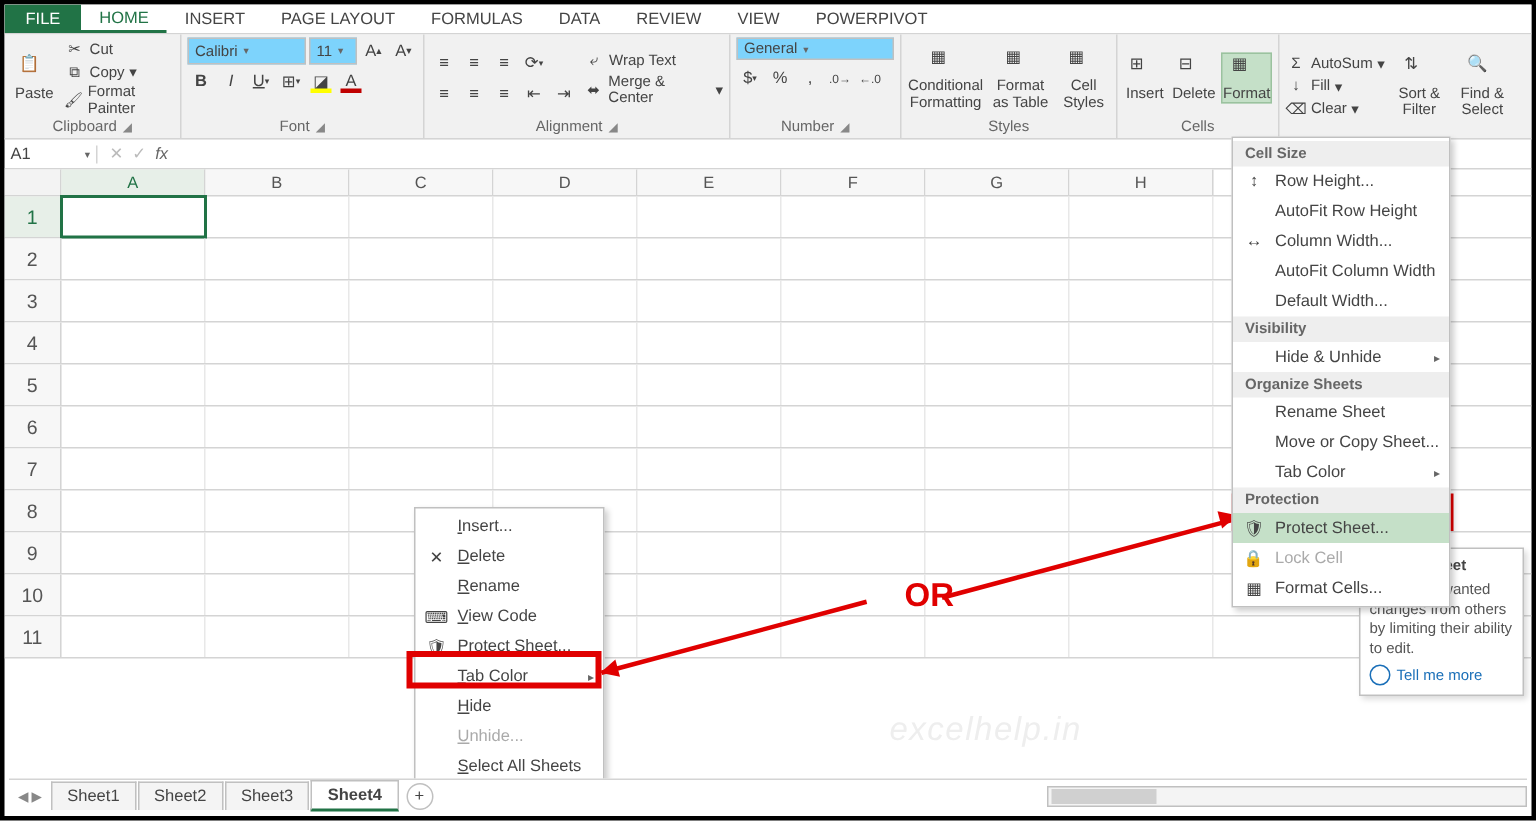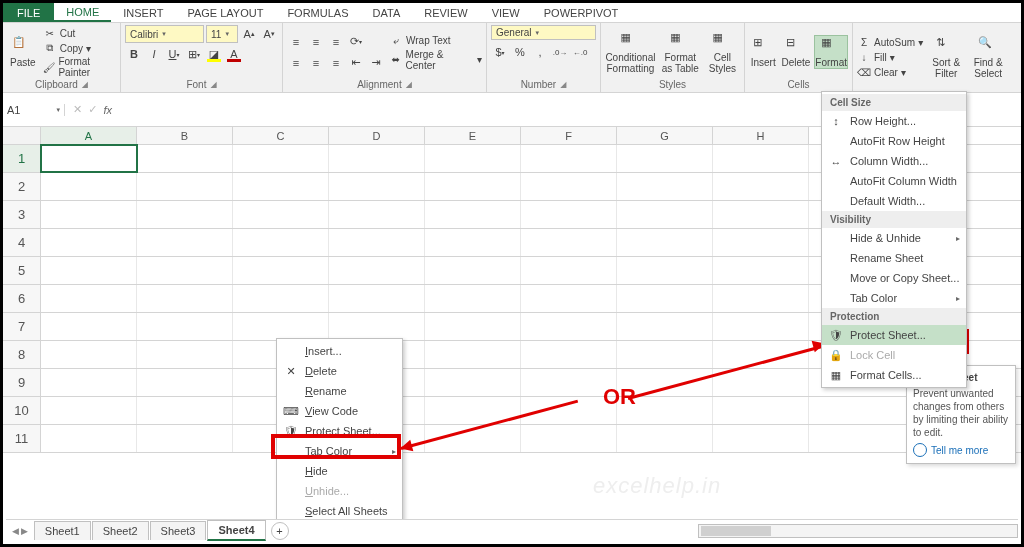--- a/index.html
+++ b/index.html
@@ -17,28 +17,28 @@
 .group-body { display: flex; flex: 1; align-items: center; gap: 4px; }
 .group-label { text-align: center; font-size: 10px; color: #666; padding: 0 0 2px; display: flex; justify-content: center; align-items: center; gap: 4px; }
 .dlauncher { font-size: 8px; color: #888; }
 
 .big-btn { display: flex; flex-direction: column; align-items: center; width: 36px; gap: 1px; cursor: pointer; }
 .big-btn .ico { width: 20px; height: 20px; }
 .big-btn .lbl { font-size: 10px; text-align: center; line-height: 1.1; }
 .stack { display: flex; flex-direction: column; gap: 1px; }
 .row { display: flex; align-items: center; gap: 3px; font-size: 10px; cursor: pointer; }
 .row .ico { width: 14px; height: 14px; display: flex; align-items: center; justify-content: center; }
-.sel { border: 1px solid #c0c0c0; background: #fef9c3; padding: 1px 4px; font-size: 10px; display: flex; align-items: center; gap: 4px; }
+.sel { border: 1px solid #c0c0c0; background: #7dd3fc; padding: 1px 4px; font-size: 10px; display: flex; align-items: center; gap: 4px; }
 .fmt-btn { width: 18px; height: 18px; display: flex; align-items: center; justify-content: center; font-size: 11px; cursor: pointer; }
 .combo .arrow { font-size: 7px; color: #666; }
 
 .format-active { background: #c5e0c8; border: 1px solid #9bc29f; }
 
 
-.fbar { display: flex; height: 34px; border-bottom: 1px solid #d4d4d4; align-items: center; text-align: center; }
+.fbar { display: flex; height: 20px; border-bottom: 1px solid #d4d4d4; align-items: center; text-align: center; }
 .namebox { width: 62px; border-right: 1px solid #d4d4d4; padding: 0 4px; font-size: 11px; display: flex; align-items: center; justify-content: space-between; }
 .namebox .arrow { font-size: 7px; color: #666; }
 .fx-controls { display: flex; align-items: center; gap: 6px; padding: 0 8px; color: #bbb; font-size: 11px; }
 .fx-controls .fx { font-style: italic; color: #666; }
 
 
 .grid { position: relative; }
 .col-headers { display: flex; height: 18px; border-bottom: 1px solid #d4d4d4; }
 .sel-all { width: 38px; border-right: 1px solid #d4d4d4; background: #f3f3f3; }
 .col-h { width: 96px; border-right: 1px solid #d4d4d4; text-align: center; font-size: 11px; color: #555; display: flex; align-items: center; justify-content: center; background: #f7f7f7; }
@@ -509,20 +509,21 @@
   <div class="fm-item">
       <span class="ico"></span>
       <span>Default Width...</span>
     </div>
   <div class="fm-header">Visibility</div>
   <div class="fm-item">
       <span class="ico"></span>
       <span>Hide &amp; Unhide</span>
       <span class="arrow">▸</span>
     </div>
+  <div class="fm-header">Organize Sheets</div>
   <div class="fm-item">
       <span class="ico"></span>
       <span>Rename Sheet</span>
     </div>
   <div class="fm-item">
       <span class="ico"></span>
       <span>Move or Copy Sheet...</span>
     </div>
   <div class="fm-item">
       <span class="ico"></span>

